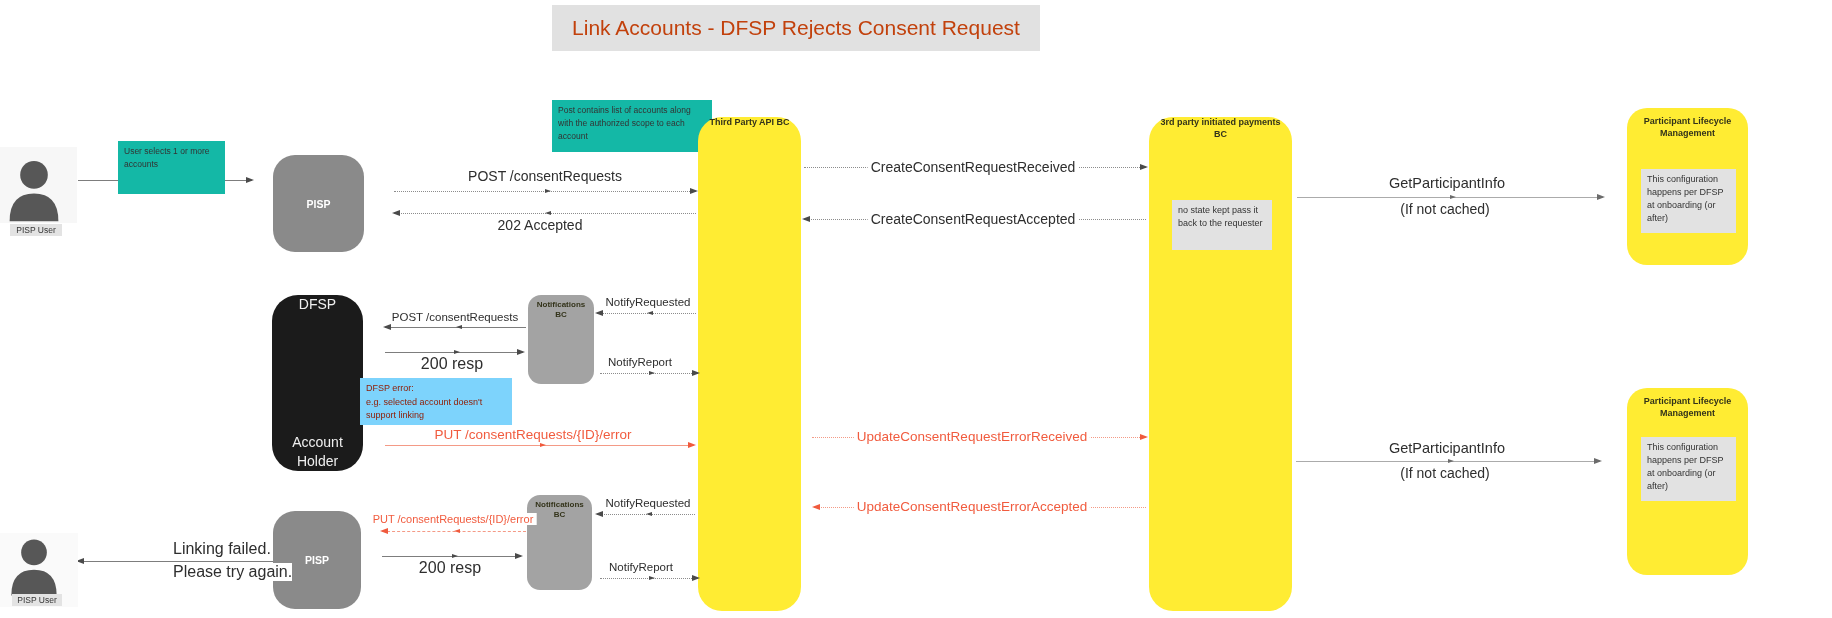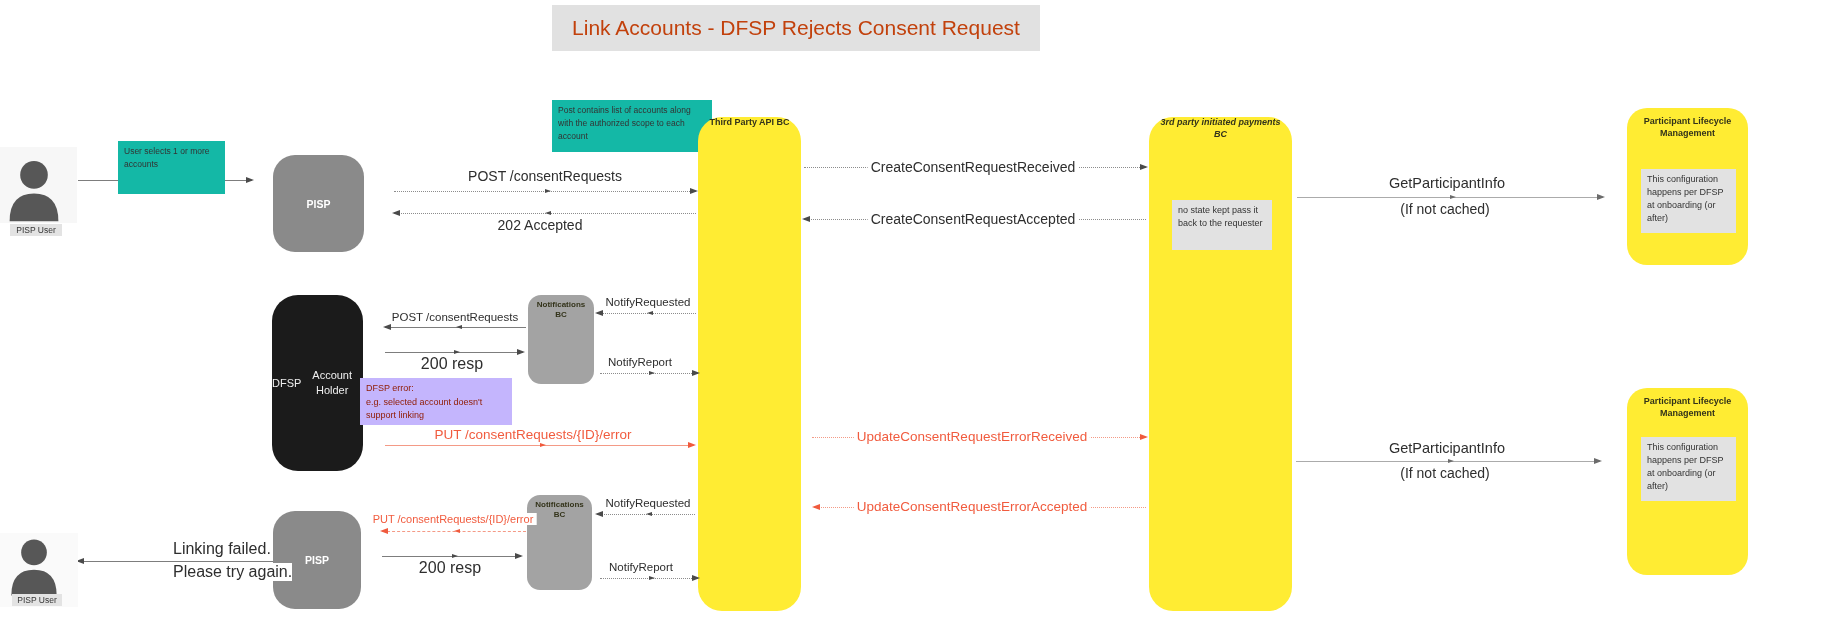--- a/index.html
+++ b/index.html
@@ -6,32 +6,32 @@
   #canvas{position:relative;width:1832px;height:618px;background:#ffffff;overflow:hidden;
     font-family:"Liberation Sans","DejaVu Sans",sans-serif;color:#2e2e2e;}
 
   
   .title{position:absolute;left:552px;top:5px;width:488px;height:46px;background:#e1e1e1;
     display:flex;align-items:center;justify-content:center;font-size:21px;color:#c2410c;}
 
   
   .graybox{position:absolute;background:#8a8a8a;border-radius:22px;display:flex;align-items:center;
     justify-content:center;color:#fff;font-weight:bold;font-size:10.5px;}
-  .blackbox{position:absolute;background:#1b1b1b;border-radius:26px;display:flex;flex-direction:row;
-    align-items:center;justify-content:flex-start;color:#efefef;font-size:11px;line-height:1.35;text-align:center;}
+  .blackbox{position:absolute;background:#1b1b1b;border-radius:26px;display:flex;flex-direction:column;
+    align-items:center;justify-content:space-between;color:#efefef;font-size:14px;line-height:1.35;text-align:center;}
   .col{position:absolute;background:#ffec33;border-radius:24px;text-align:center;}
   .col .clabel{font-weight:bold;font-size:9px;color:#33331a;line-height:1.3;padding:0 8px 0 8px;}
   .minicol{position:absolute;background:#a3a3a3;border-radius:13px;text-align:center;}
   .minicol .clabel{font-weight:bold;font-size:8px;color:#33331a;line-height:1.3;padding:5px 2px 0 2px;}
 
   
   .note{position:absolute;font-size:8.5px;line-height:1.5;padding:4px 6px;box-sizing:border-box;color:#333;}
   .note.green{background:#14b8a6;}
   .note.gray{background:#e2e2e2;font-size:9px;line-height:1.45;}
-  .note.red{background:#c4b5fd;color:#8f1a00;font-size:9px;line-height:1.5;}
+  .note.red{background:#7dd3fc;color:#8f1a00;font-size:9px;line-height:1.5;}
 
   
   .arr{position:absolute;height:0;--lc:#8c8c8c;--hc:#4a4a4a;}
   .arr.solid{border-top:1px solid var(--lc);}
   .arr.dot{border-top:1px dotted var(--lc);}
   .arr.dash{border-top:1px dashed var(--lc);}
   .arr.dark{--lc:#7d7d7d;}
   .arr.lt{--lc:#ababab;--hc:#6b6b6b;}
   .arr.red{--lc:#f49a86;--hc:#f05a3d;}
   .head-r::after{content:"";position:absolute;right:-2px;top:-4px;width:0;height:0;
@@ -78,21 +78,21 @@
   <div class="graybox" style="left:273px;top:155px;width:91px;height:97px;">
     <span>PISP</span>
   </div>
 
   <div class="note green" style="left:552px;top:100px;width:160px;height:52px;">Post contains list of accounts along with the authorized scope to each account</div>
 
   <div class="col" style="left:698px;top:117px;width:103px;height:494px;">
     <div class="clabel">Third Party API BC</div>
   </div>
 
-  <div class="col" style="left:1149px;top:117px;width:143px;height:494px;font-style:italic;">
+  <div class="col" style="left:1149px;top:117px;width:143px;height:494px;">
     <div class="clabel">3rd party initiated payments BC</div>
   </div>
   <div class="note gray" style="left:1172px;top:200px;width:100px;height:50px;text-align:left;">no state kept pass it back to the requester</div>
 
   <div class="col" style="left:1627px;top:108px;width:121px;height:157px;border-radius:20px;">
     <div class="clabel" style="padding-top:8px;">Participant Lifecycle Management</div>
   </div>
   <div class="note gray" style="left:1641px;top:169px;width:95px;height:64px;text-align:left;">This configuration happens per DFSP at onboarding (or after)</div>
 
   <div class="col" style="left:1627px;top:388px;width:121px;height:187px;border-radius:20px;">

